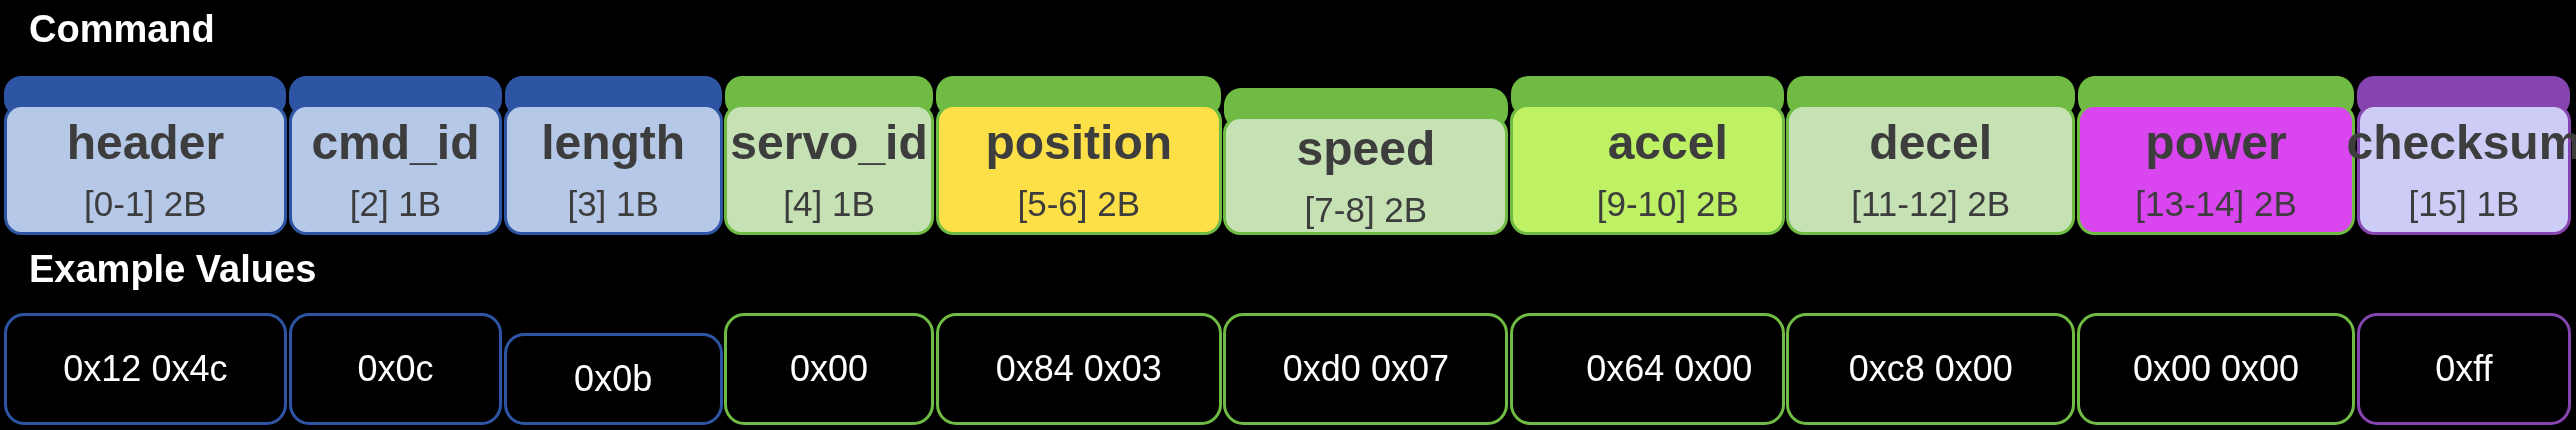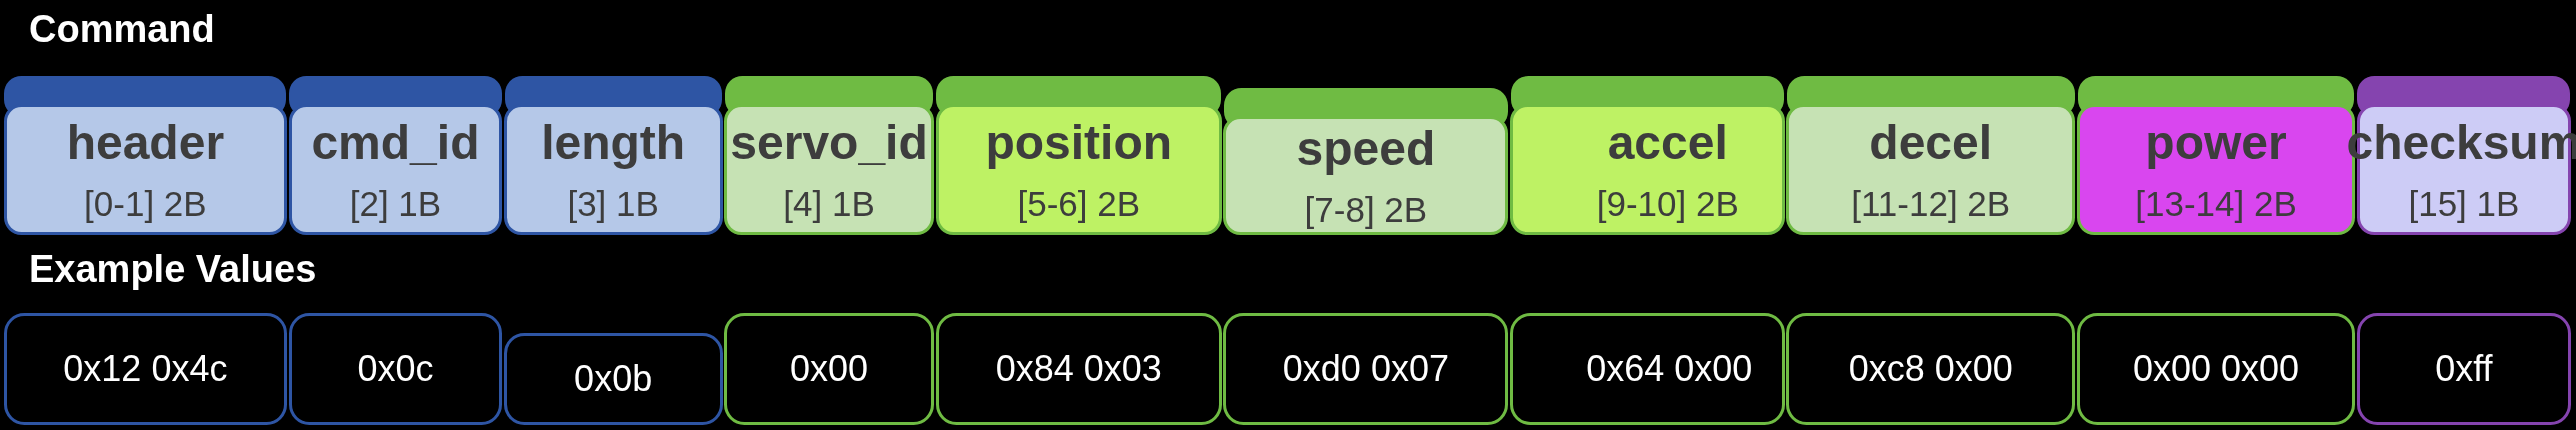--- a/index.html
+++ b/index.html
@@ -140,21 +140,21 @@
       </div>
       <div class="field-col" style="flex-grow: 291;">
         <div class="field-cap" style="background: rgb(111, 187, 67);"></div>
         <div class="field-body" style="background: rgb(198, 226, 180); border-color: rgb(111, 187, 67); justify-content: center;">
           <div class="field-name">servo_id</div>
           <div class="field-range">[4] 1B</div>
         </div>
       </div>
       <div class="field-col" style="flex-grow: 396;">
         <div class="field-cap" style="background: rgb(111, 187, 67);"></div>
-        <div class="field-body" style="background: #bef264; border-color: rgb(111, 187, 67);">
+        <div class="field-body" style="background: #fde047; border-color: rgb(111, 187, 67);">
           <div class="field-name">position</div>
           <div class="field-range">[5-6] 2B</div>
         </div>
       </div>
       <div class="field-col" style="flex-grow: 394; margin-top: 12px;">
         <div class="field-cap" style="background: rgb(111, 187, 67);"></div>
         <div class="field-body" style="background: rgb(198, 226, 180); border-color: rgb(111, 187, 67);">
           <div class="field-name">speed</div>
           <div class="field-range">[7-8] 2B</div>
         </div>

